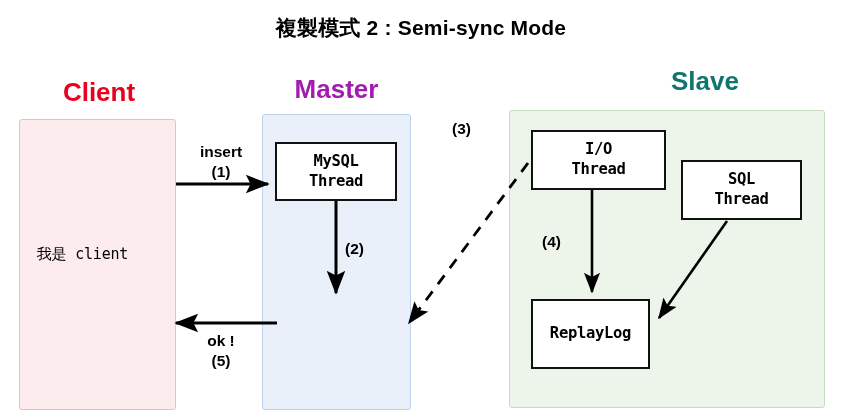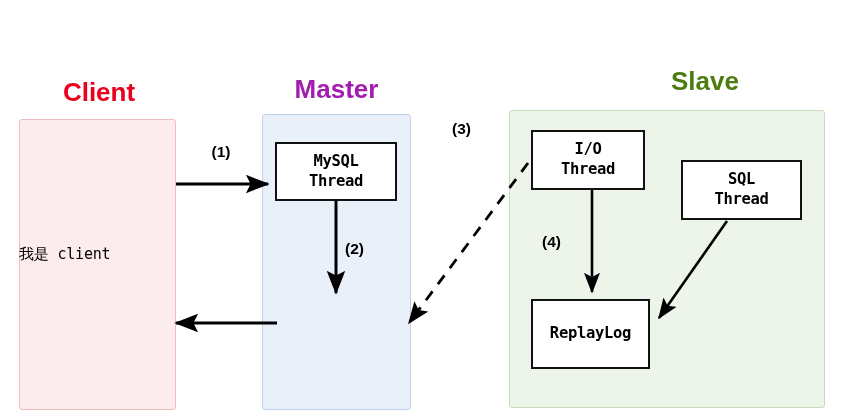--- a/index.html
+++ b/index.html
@@ -36,21 +36,21 @@
   .zone-label {
     position: absolute;
     font-size: 26px;
     font-weight: bold;
     text-align: center;
     font-family: "Liberation Sans", sans-serif;
     white-space: nowrap;
   }
   #label-client { left: 19px;  top: 77px; width: 160px; color: #e8001c; }
   #label-master { left: 262px; top: 74px; width: 149px; color: #a21caf; }
-  #label-slave  { left: 585px; top: 66px; width: 240px; color: #4d7c0f; }
+  #label-slave  { left: 585px; top: 66px; width: 240px; color: #0f766e; }
 
   
   .panel {
     position: absolute;
     box-sizing: border-box;
     border-radius: 3px;
   }
   #panel-client {
     left: 19px; top: 119px; width: 157px; height: 291px;
     background: #fdeced;
@@ -80,21 +80,21 @@
     font-family: "DejaVu Sans Mono", monospace;
     font-size: 15.5px;
     font-weight: bold;
     color: #000000;
     line-height: 1.28;
     text-align: center;
     letter-spacing: -0.3px;
   }
   #node-mysql-thread { left: 275px; top: 142px; width: 122px; height: 59px; }
   #node-binlog       { left: 277px; top: 300px; width: 123px; height: 52px; }
-  #node-io-thread    { left: 531px; top: 130px; width: 114px; height: 60px; }
+  #node-io-thread    { left: 531px; top: 130px; width: 135px; height: 60px; }
   #node-sql-thread   { left: 681px; top: 160px; width: 121px; height: 60px; }
   #node-replay-log   { left: 531px; top: 299px; width: 119px; height: 70px; }
 
   
   .edge-label {
     position: absolute;
     font-family: "Liberation Sans", sans-serif;
     font-size: 15.5px;
     font-weight: bold;
     color: #000000;
@@ -105,40 +105,41 @@
   #lbl-insert { left: 176px; top: 142px; width: 90px; }
   #lbl-ok     { left: 176px; top: 331px; width: 90px; }
   #lbl-2      { left: 345px; top: 239px; width: 40px; text-align: left; }
   #lbl-3      { left: 452px; top: 119px; width: 40px; text-align: left; }
   #lbl-4      { left: 542px; top: 232px; width: 40px; text-align: left; }
 
   
   #client-caption {
     position: absolute;
     left: 19px; top: 245px; width: 127px;
-    text-align: left;
+    text-align: center;
     font-family: "DejaVu Sans Mono", monospace;
     font-size: 15px;
     color: #000000;
     letter-spacing: -0.2px;
   }
 
   
   #arrows {
     position: absolute;
     left: 0; top: 0;
     width: 842px; height: 412px;
     pointer-events: none;
   }
 </style>
 </head>
 <body>
 
 <div id="canvas">
 
+  <div class="title">複製模式 2 : Semi-sync Mode</div>
 
   <div class="zone-label" id="label-client">Client</div>
   <div class="zone-label" id="label-master">Master</div>
   <div class="zone-label" id="label-slave">Slave</div>
 
   <div class="panel" id="panel-client"></div>
   <div class="panel" id="panel-master"></div>
   <div class="panel" id="panel-slave"></div>
 
   <div id="client-caption">我是 client</div>
@@ -189,21 +190,26 @@
   <div class="node" id="node-sql-thread">
     <span>SQL</span>
     <span>Thread</span>
   </div>
 
   <div class="node" id="node-replay-log">
     <span>ReplayLog</span>
   </div>
 
   <div class="edge-label" id="lbl-insert">
+    <div>insert</div>
     <div>(1)</div>
   </div>
 
+  <div class="edge-label" id="lbl-ok">
+    <div>ok !</div>
+    <div>(5)</div>
+  </div>
 
   <div class="edge-label" id="lbl-2">(2)</div>
   <div class="edge-label" id="lbl-3">(3)</div>
   <div class="edge-label" id="lbl-4">(4)</div>
 
 </div>
 
 </body></html>

